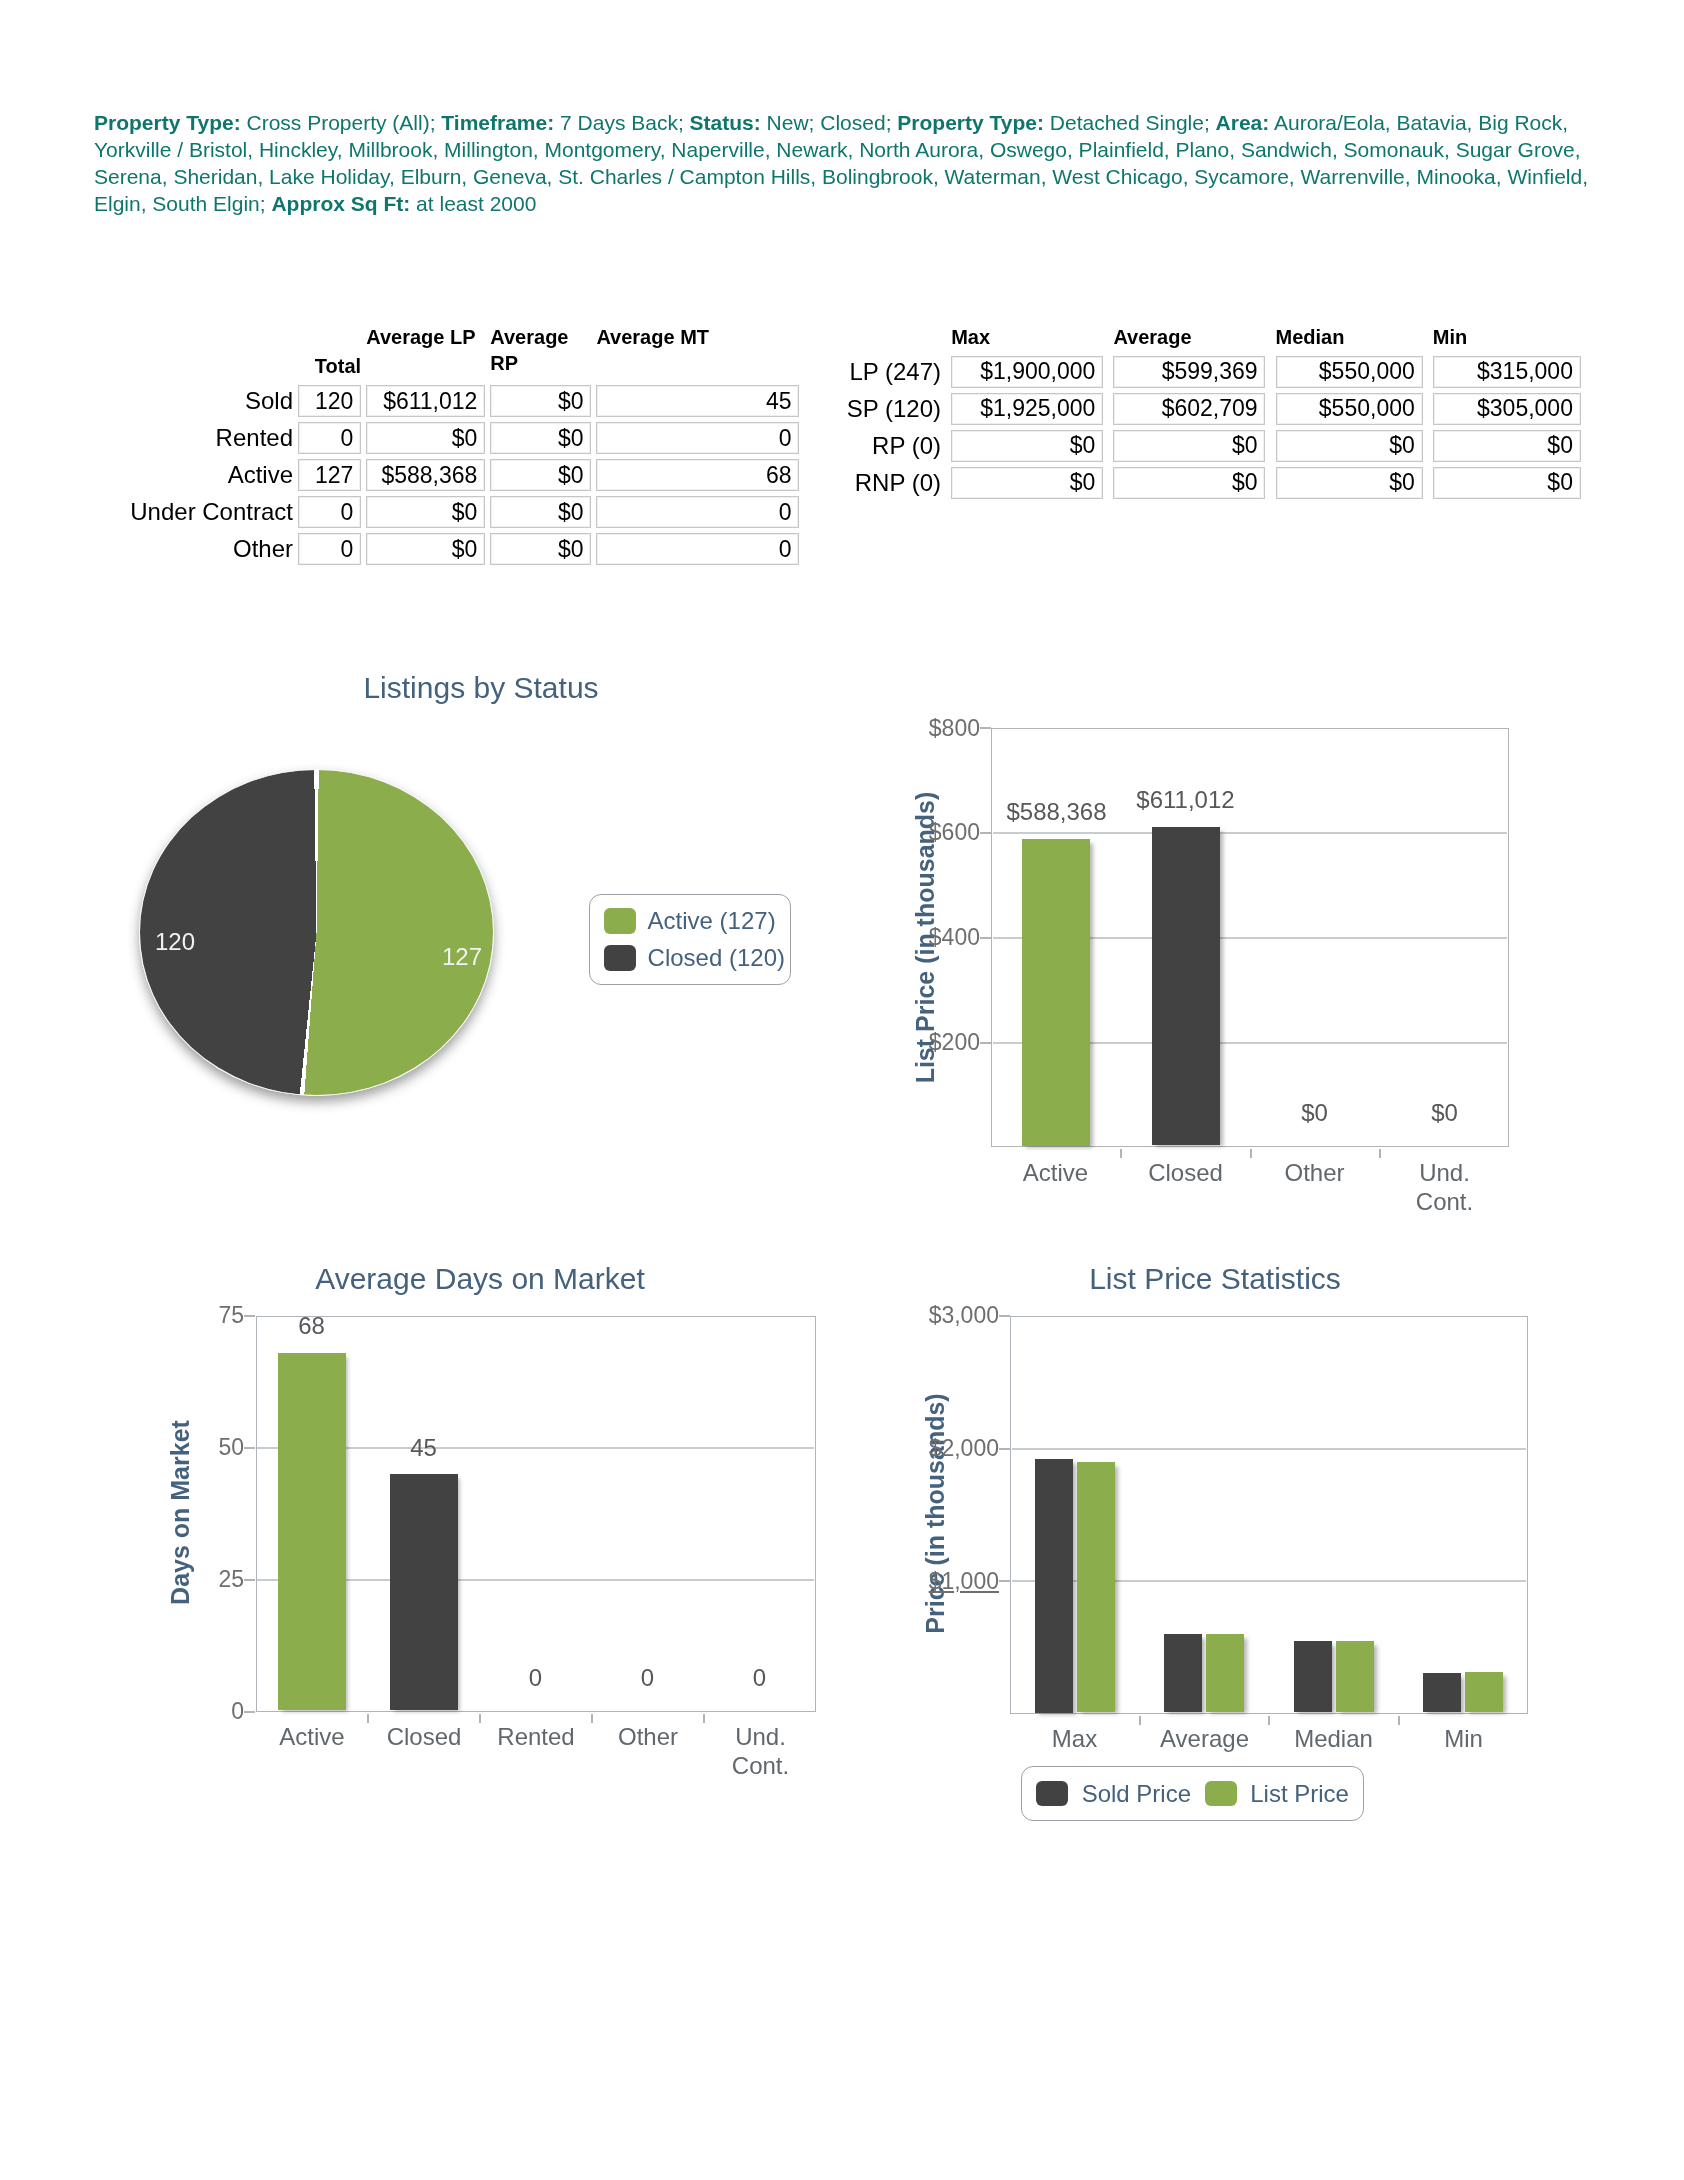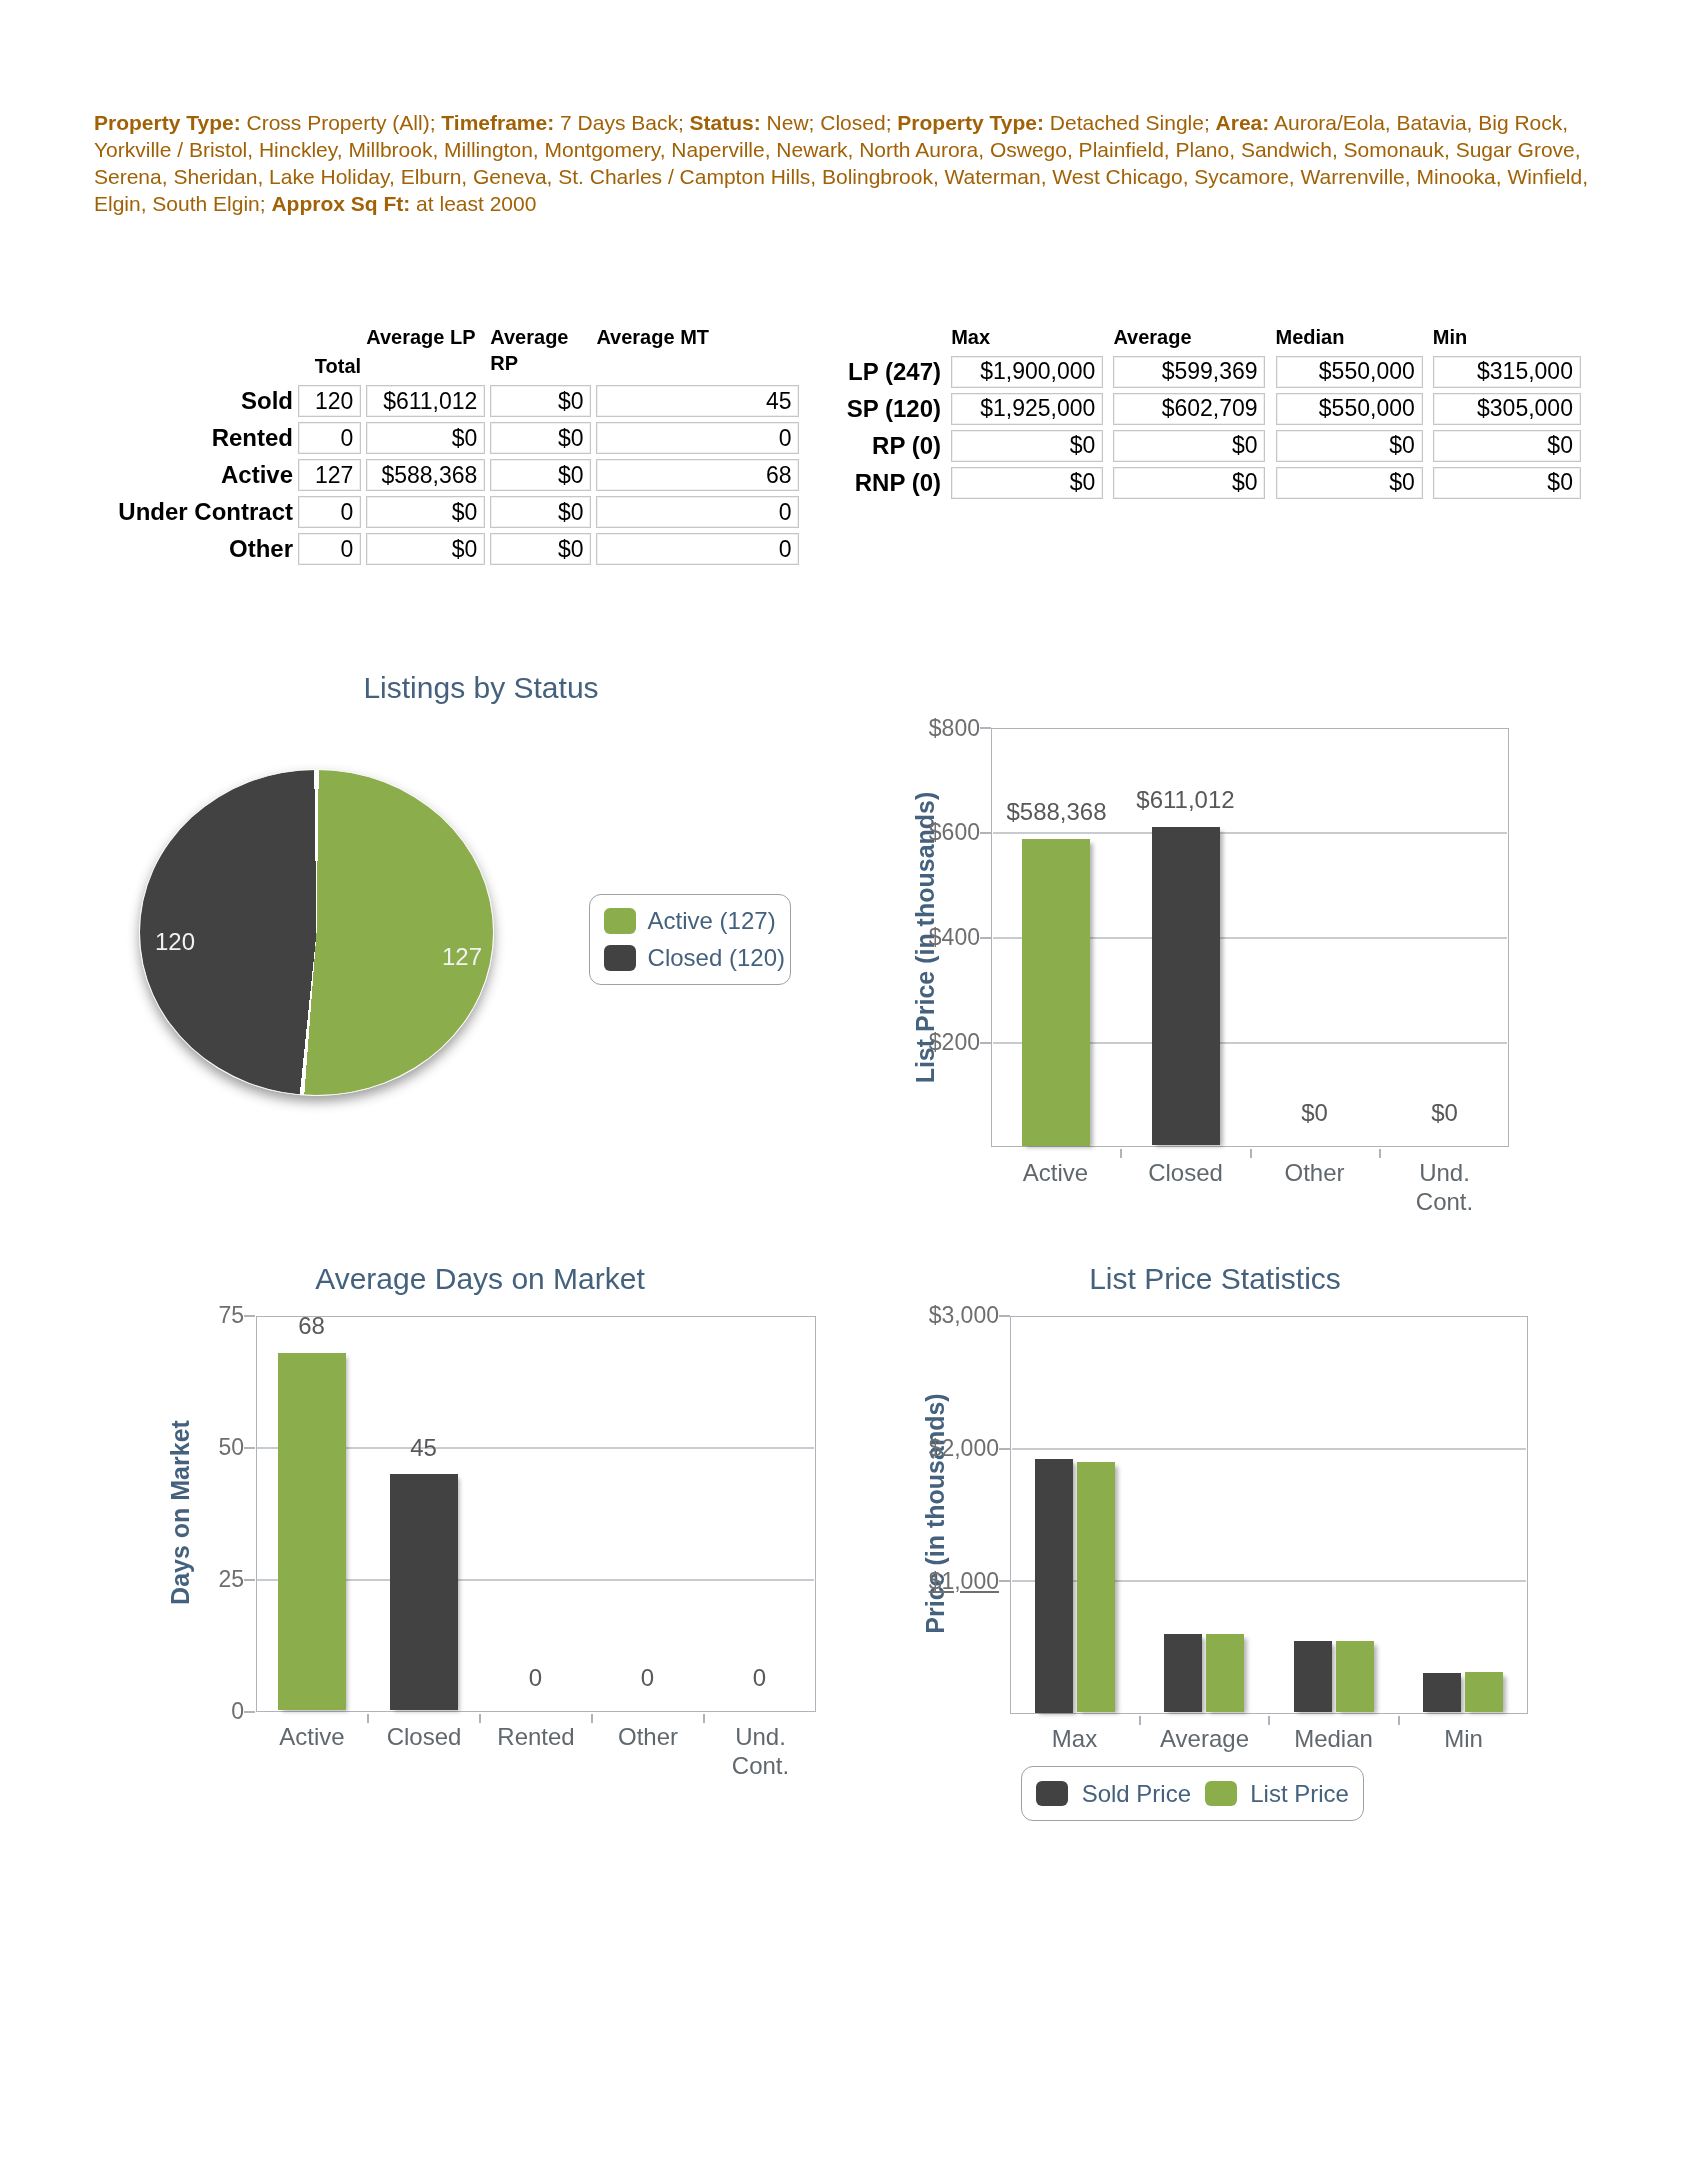--- a/index.html
+++ b/index.html
@@ -1,34 +1,34 @@
 <!DOCTYPE html>
 <html style="font-size:13.6px"><head>
 <meta charset="utf-8">
 <style>
   html,body{margin:0;padding:0;background:#fff;}
   .page{position:relative;width:1685px;height:2181px;background:#fff;
         font-family:"Liberation Sans",sans-serif;overflow:hidden;}
   
   .criteria{position:absolute;left:94px;top:109px;width:1501px;margin:0;
-            font-size:21px;line-height:27px;color:#a16207;}
+            font-size:21px;line-height:27px;color:#0f766e;}
   .criteria .b{font-weight:bold;}
   
   .sum-table{position:absolute;left:95px;top:325px;display:grid;
              grid-template-columns:198px 63px 119px 101px 203px;
              grid-template-rows:55px repeat(5,32px);
              column-gap:5.1px;row-gap:5.1px;}
   .price-table{position:absolute;left:839px;top:325px;display:grid;
              grid-template-columns:102px 152px 152px 147px 148px;
              grid-template-rows:25.6px repeat(4,32px);
              column-gap:10.2px;row-gap:5.1px;}
   .th{font-weight:bold;font-size:20px;color:#000;line-height:25.6px;align-self:start;}
   .th.bottom{align-self:end;}
   .th.right{text-align:right;}
-  .rowlab{font-weight:bold;font-size:24px;color:#000;display:flex;
+  .rowlab{font-weight:normal;font-size:24px;color:#000;display:flex;
           align-items:center;justify-content:flex-end;}
   .cellbox{border:1.7px solid #C6C6C6;background:#fff;box-sizing:border-box;
            box-shadow:inset 0 0 0 0.9px #EFEFEF;display:flex;align-items:center;
            justify-content:flex-end;padding-right:6.8px;font-size:23px;color:#000;padding-left:30px;}
   
   .chart-title{position:absolute;text-align:center;font-size:30px;color:#44617E;}
   .ylab{position:absolute;width:477px;text-align:center;font-size:25px;font-weight:bold;
         color:#44617E;transform:rotate(-90deg);}
   .plot{position:absolute;box-sizing:border-box;border:1.7px solid #AEB4B9;background:#fff;}
   .grid{position:absolute;height:1.7px;background:#C9CCCF;}

